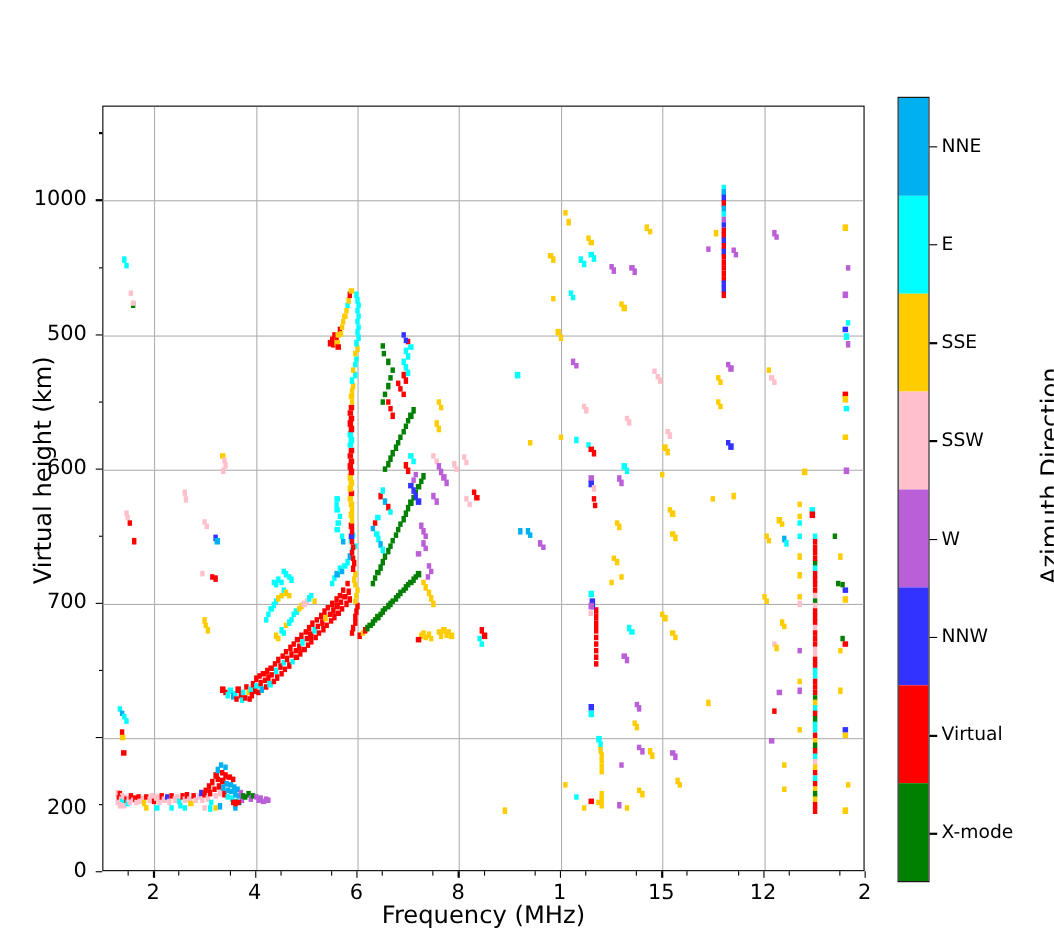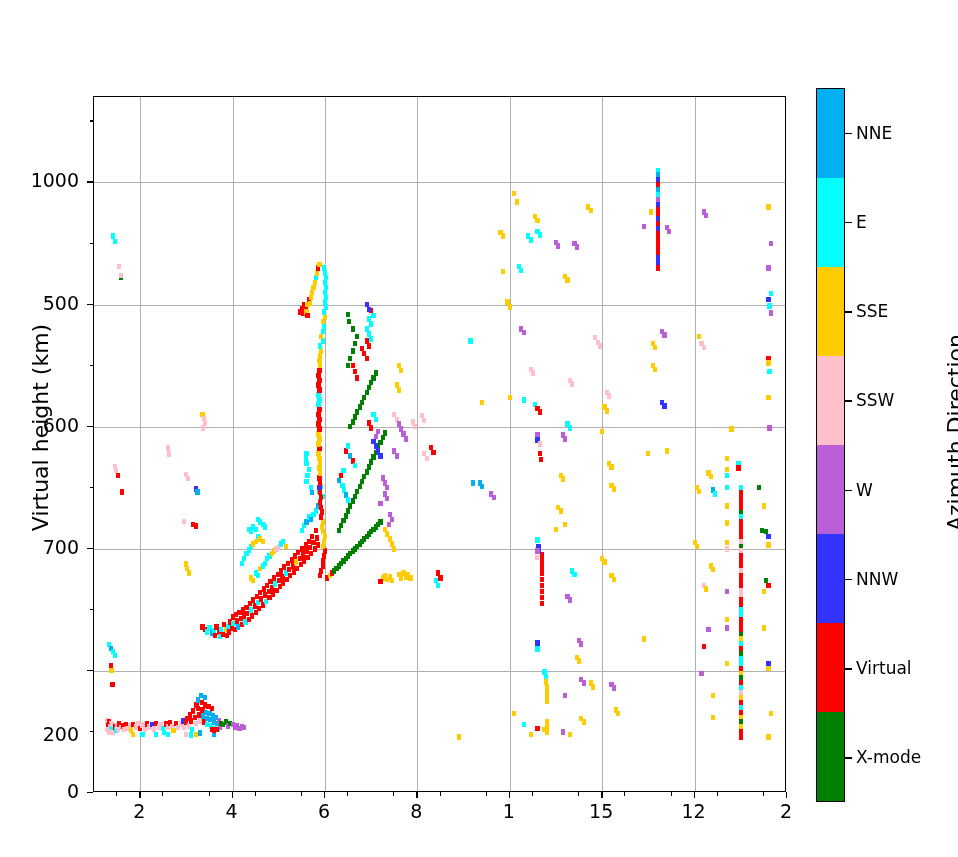--- a/index.html
+++ b/index.html
@@ -909,20 +909,21 @@
       <div class="tick ymaj" style="left: 87px; top: 181.474px;"></div>
       <div class="ylab" style="left: 9px; top: 169px;">1000</div>
       <div class="tick ymin" style="left: 89.5px; top: 730.947px;"></div>
       <div class="tick ymin" style="left: 89.5px; top: 608.842px;"></div>
       <div class="tick ymin" style="left: 89.5px; top: 486.737px;"></div>
       <div class="tick ymin" style="left: 89.5px; top: 364.632px;"></div>
       <div class="tick ymin" style="left: 89.5px; top: 242.526px;"></div>
       <div class="tick ymin" style="left: 89.5px; top: 120.421px;"></div>
     </div>
 
+  <div id="xtitle">Frequency (MHz)</div>
   <div id="ytitle">Virtual height (km)</div>
 
   <div id="cbar">
       <div class="cseg" style="height: 12.5%; background: rgb(0, 176, 240);"></div>
       <div class="cseg" style="height: 12.5%; background: rgb(0, 255, 255);"></div>
       <div class="cseg" style="height: 12.5%; background: rgb(255, 204, 0);"></div>
       <div class="cseg" style="height: 12.5%; background: rgb(255, 192, 203);"></div>
       <div class="cseg" style="height: 12.5%; background: rgb(187, 95, 216);"></div>
       <div class="cseg" style="height: 12.5%; background: rgb(51, 51, 255);"></div>
       <div class="cseg" style="height: 12.5%; background: rgb(255, 0, 0);"></div>

